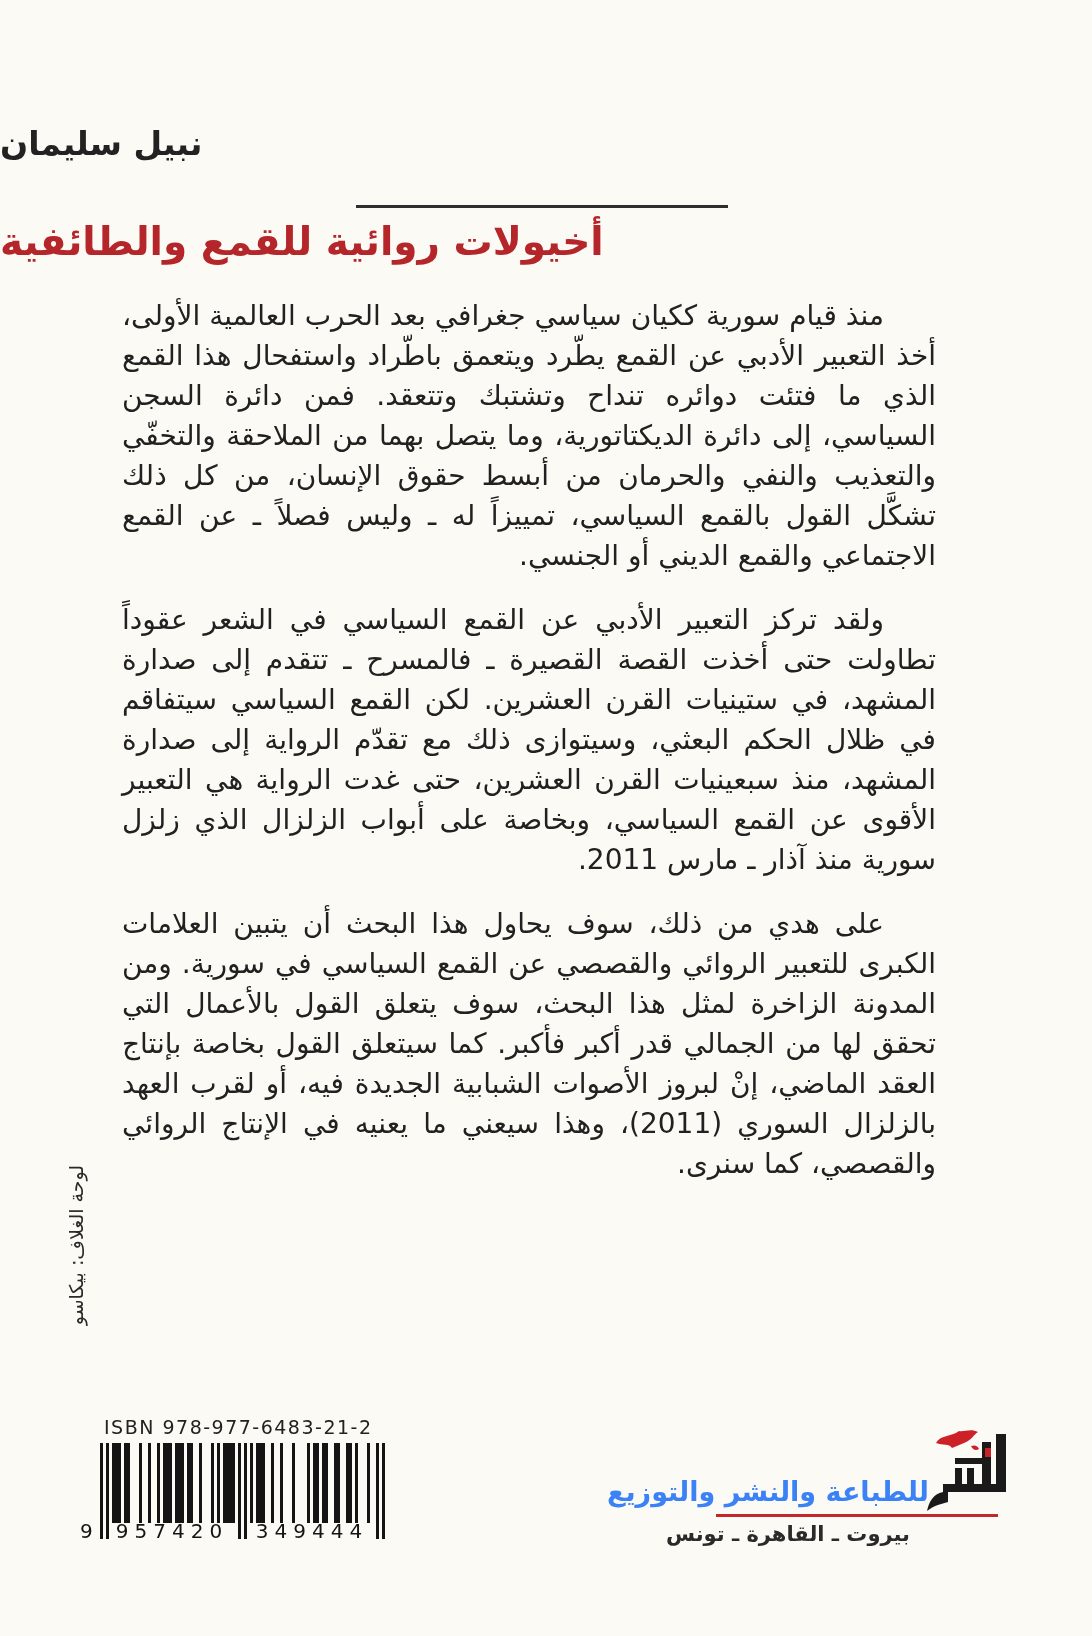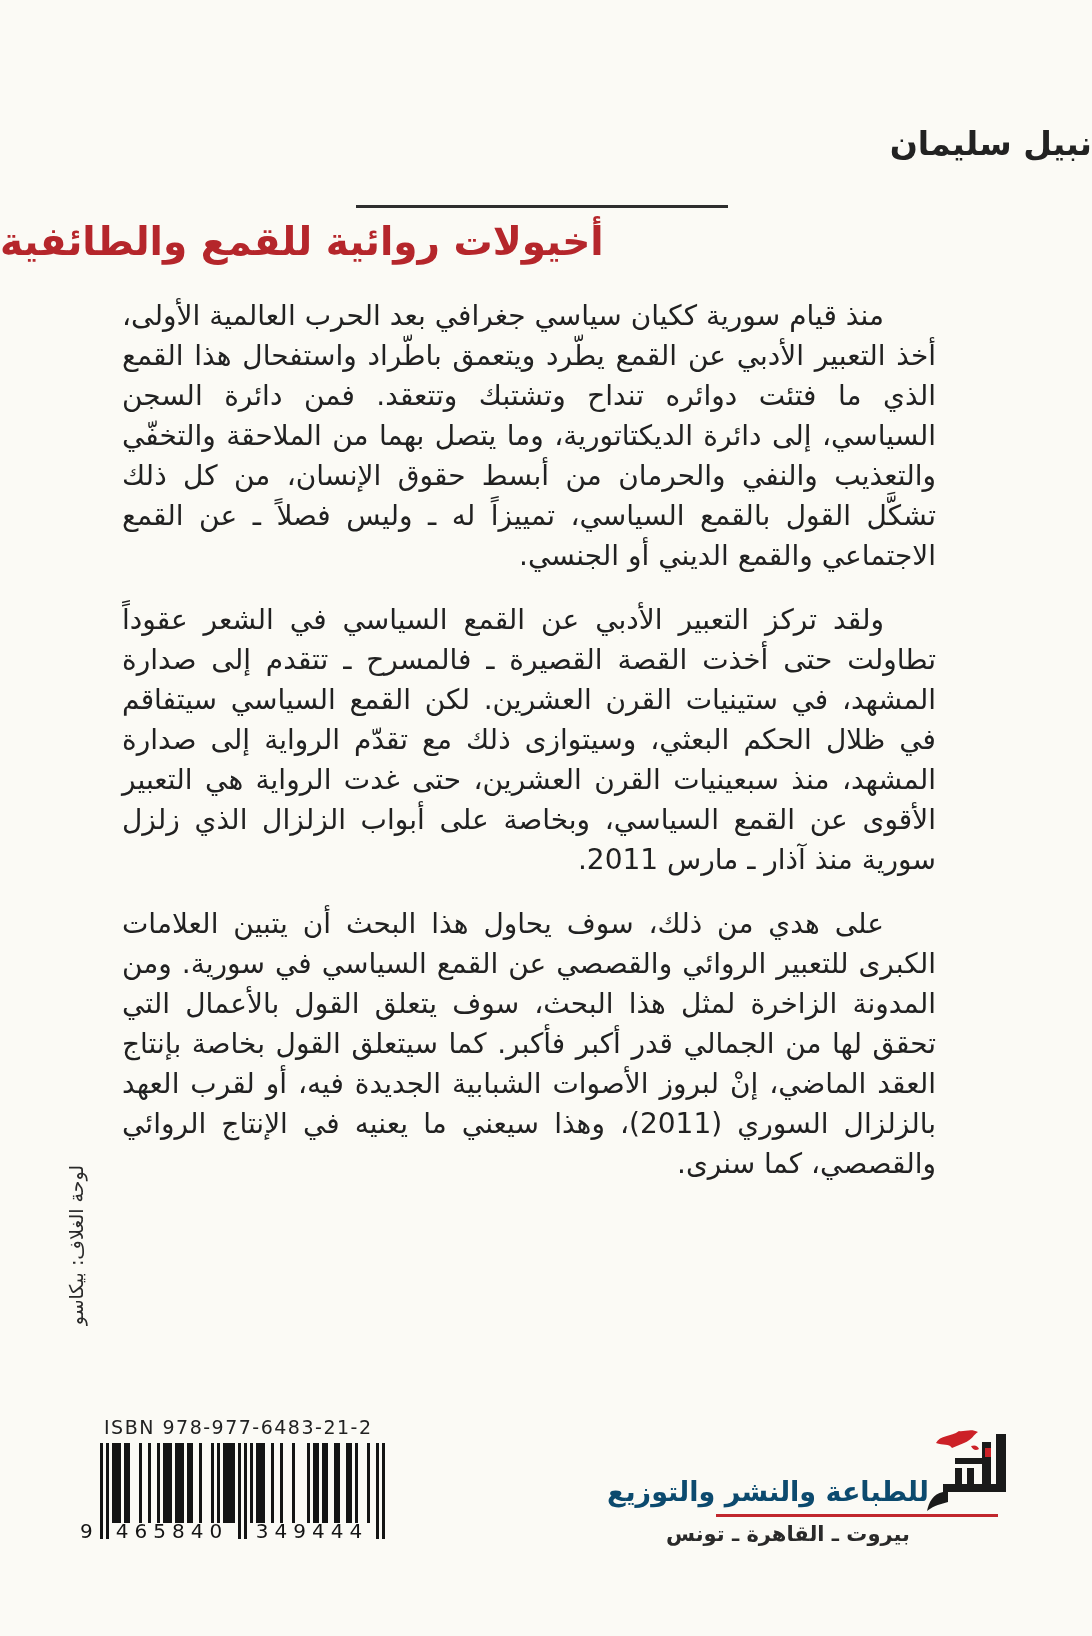--- a/index.html
+++ b/index.html
@@ -3,21 +3,21 @@
 <meta charset="utf-8">
 <style>
   html,body{margin:0;padding:0;}
   body{
     width:1092px;height:1636px;position:relative;overflow:hidden;
     background:#fbfaf5;color:#1c1c1c;
     font-family:"DejaVu Sans",sans-serif;
   }
   .author{
     position:absolute;top:124px;left:0;width:100%;
-    text-align:right;font-size:33px;font-weight:bold;letter-spacing:2px;
+    text-align:left;font-size:33px;font-weight:bold;letter-spacing:2px;
     color:#222;
   }
   .divider{
     position:absolute;top:205px;left:356px;width:372px;height:3px;
     background:#2e2e2e;
   }
   .title{
     position:absolute;top:219px;left:0;width:100%;
     font-size:39px;font-weight:bold;
     color:#b5262b;
@@ -48,21 +48,21 @@
     font-family:"DejaVu Sans",sans-serif;
   }
   .bc-lead{left:-20px;}
   .bc-left{left:12px;width:120px;text-align:center;letter-spacing:6px;}
   .bc-right{left:152px;width:120px;text-align:center;letter-spacing:6px;}
   .pub-logo{
     position:absolute;left:925px;top:1428px;width:85px;height:88px;
   }
   .pub-tagline{
     position:absolute;right:163px;top:1476px;
-    direction:rtl;font-size:27px;font-weight:bold;color:#0c4a6e;
+    direction:rtl;font-size:27px;font-weight:bold;color:#3b82f6;
     white-space:nowrap;
   }
   .pub-line{
     position:absolute;left:716px;top:1514px;width:282px;height:3px;
     background:#c1272d;
   }
   .pub-cities{
     position:absolute;right:182px;top:1522px;
     direction:rtl;font-size:21px;font-weight:bold;color:#2a2a2a;
     white-space:nowrap;
@@ -131,21 +131,21 @@
       <div class="bar" style="left: 234px; width: 3px; height: 80px;"></div>
       <div class="bar" style="left: 237px; width: 3px; height: 80px;"></div>
       <div class="bar" style="left: 246px; width: 3px; height: 80px;"></div>
       <div class="bar" style="left: 249px; width: 3px; height: 80px;"></div>
       <div class="bar" style="left: 255px; width: 3px; height: 80px;"></div>
       <div class="bar" style="left: 267px; width: 3px; height: 80px;"></div>
       <div class="bar" style="left: 276px; width: 3px; height: 96px;"></div>
       <div class="bar" style="left: 282px; width: 3px; height: 96px;"></div>
     </div>
   <div class="bc-digit bc-lead">9</div>
-  <div class="bc-digit bc-left">465840</div>
+  <div class="bc-digit bc-left">957420</div>
   <div class="bc-digit bc-right">349444</div>
 </div>
 
 <svg class="pub-logo" viewBox="0 0 85 88" aria-hidden="true">
 
   <g fill="#1a1a1a">
     <rect x="71" y="6" width="10" height="58"></rect>
     <rect x="57" y="14" width="9" height="50"></rect>
     <rect x="30" y="40" width="7" height="18"></rect>
     <rect x="42" y="40" width="7" height="18"></rect>

